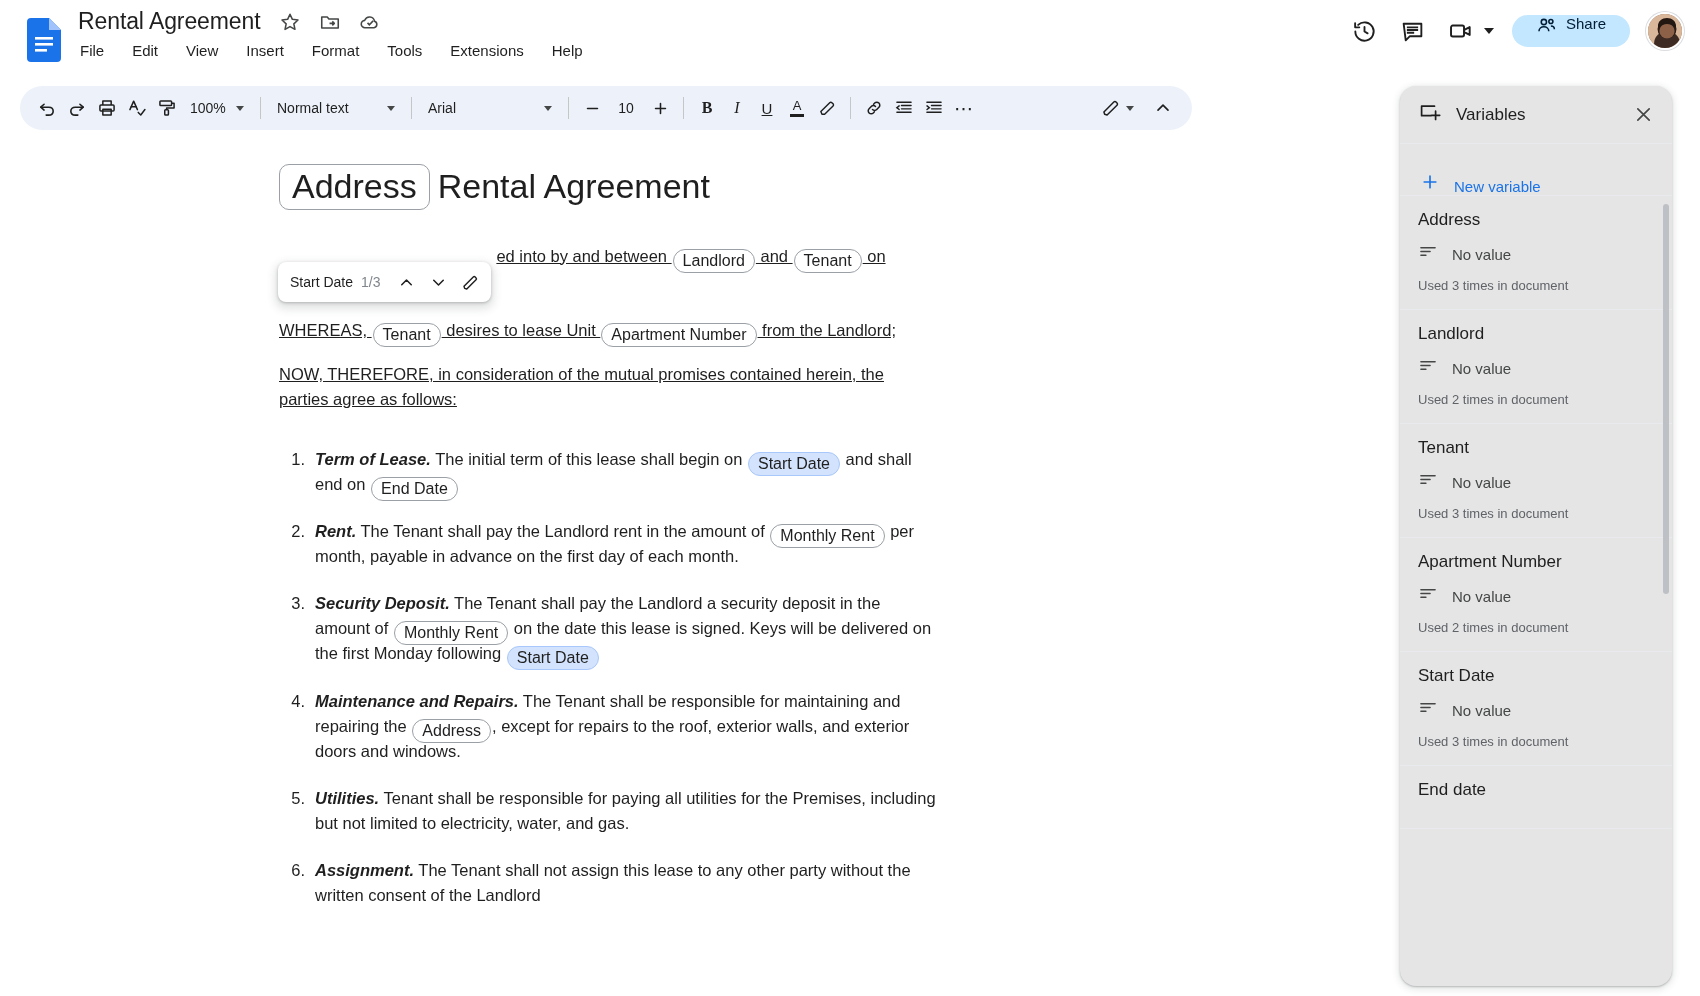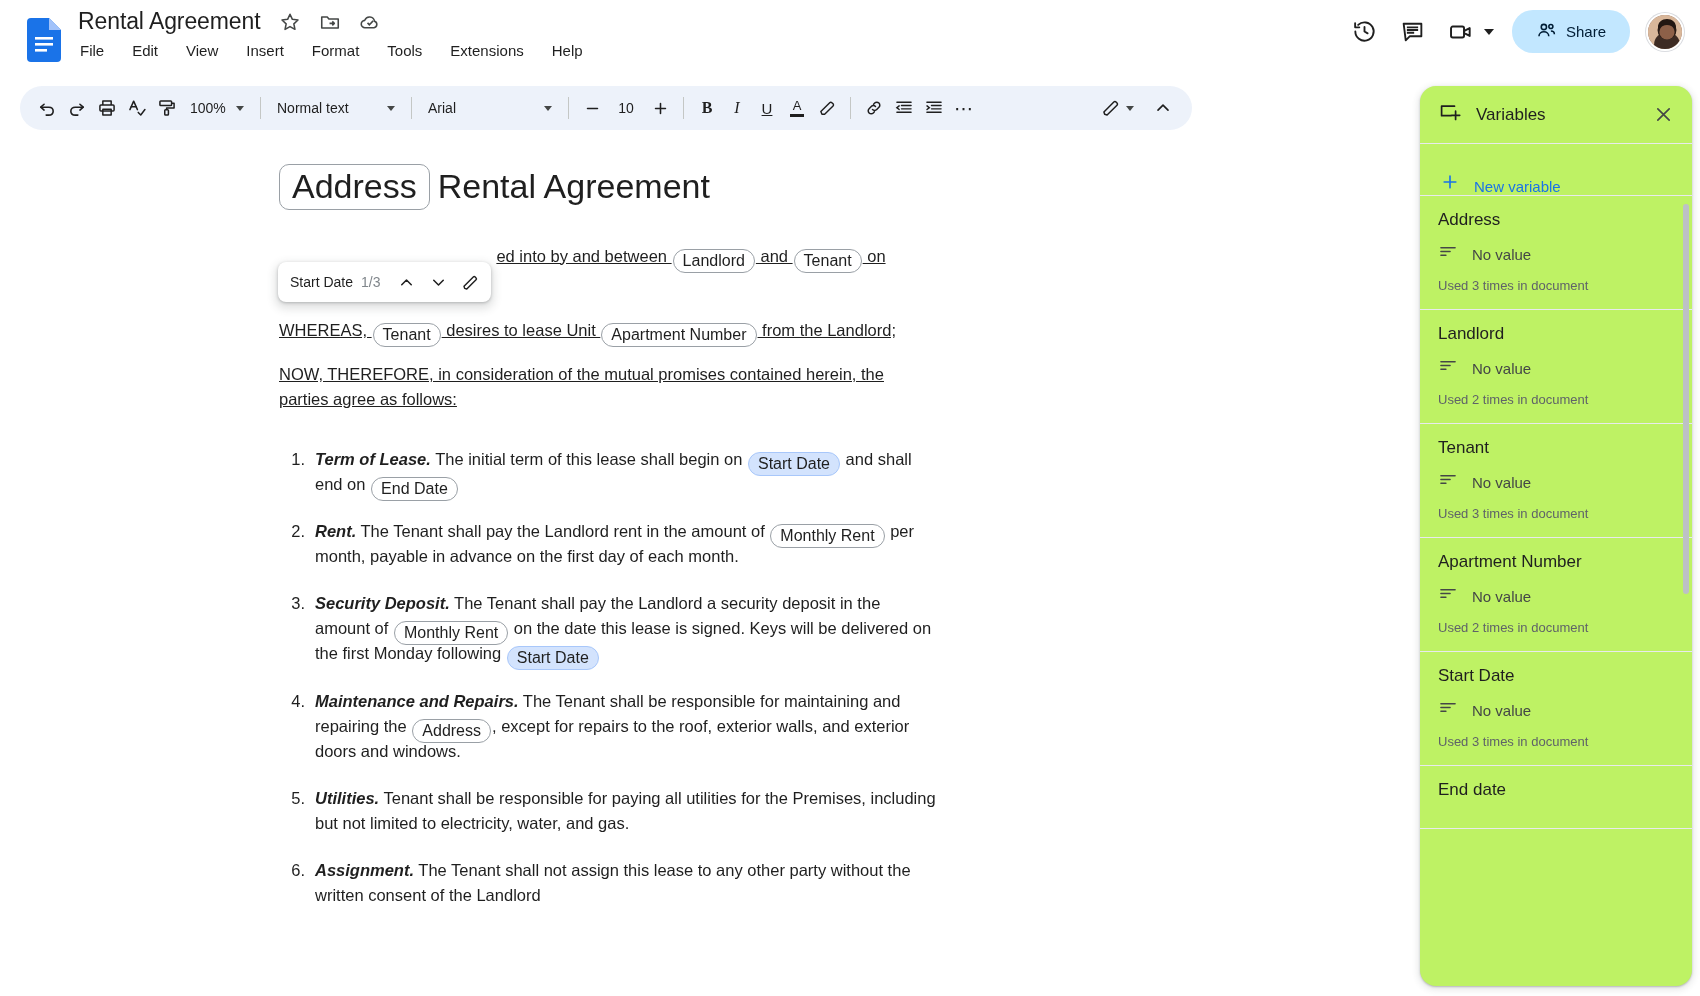--- a/index.html
+++ b/index.html
@@ -47,23 +47,23 @@
     display: flex; align-items: center; justify-content: center;
     cursor: pointer; color: #1f1f1f;
   }
   .meet-group { display: flex; align-items: center; cursor: pointer; }
   .caret-down {
     width: 0; height: 0; margin-left: 2px; margin-right: 6px;
     border-left: 5px solid transparent; border-right: 5px solid transparent;
     border-top: 6px solid #1f1f1f;
   }
   .share-btn {
-    display: flex; align-items: center; gap: 9px;
+    display: flex; align-items: flex-start; gap: 9px;
     background: #c2e7ff; color: #001d35;
-    height: 43px; padding: 0 24px; border-radius: 21px;
+    height: 32px; padding: 0 24px; border-radius: 21px;
     font-size: 15px; cursor: pointer; margin-left: 6px;
     border: none;
   }
   .avatar {
     width: 38px; height: 38px; border-radius: 50%;
     margin-left: 10px; cursor: pointer; overflow: hidden;
     border: 2px solid #fff; box-shadow: 0 0 0 1px #dadce0;
     background: #8d6e63; position: relative;
   }
 
@@ -182,23 +182,23 @@
   .li {
     display: flex; margin-bottom: 22px;
     font-size: 16.5px; color: #1f1f1f; line-height: 1.52;
   }
   .li-num { width: 26px; flex: none; text-align: right; margin-right: 10px; }
   .li-body { flex: 1; }
   .li-body b { font-weight: bold; font-style: italic; }
 
   
   .var-panel {
-    position: absolute; right: 8px; top: 86px;
+    position: absolute; right: 28px; top: 86px;
     width: 272px; height: 900px;
-    background: #bef264; border-radius: 16px;
+    background: #e5e5e5; border-radius: 16px;
     box-shadow: 0 1px 2px rgba(60,64,67,.3), 0 2px 6px 2px rgba(60,64,67,.12);
     overflow: hidden;
   }
   .vp-header {
     height: 58px; display: flex; align-items: center;
     padding: 0 12px 0 18px; border-bottom: 1px solid #e8eaed;
   }
   .vp-title {
     font-size: 17px; color: #1f1f1f; margin-left: 14px; flex: 1;
   }

